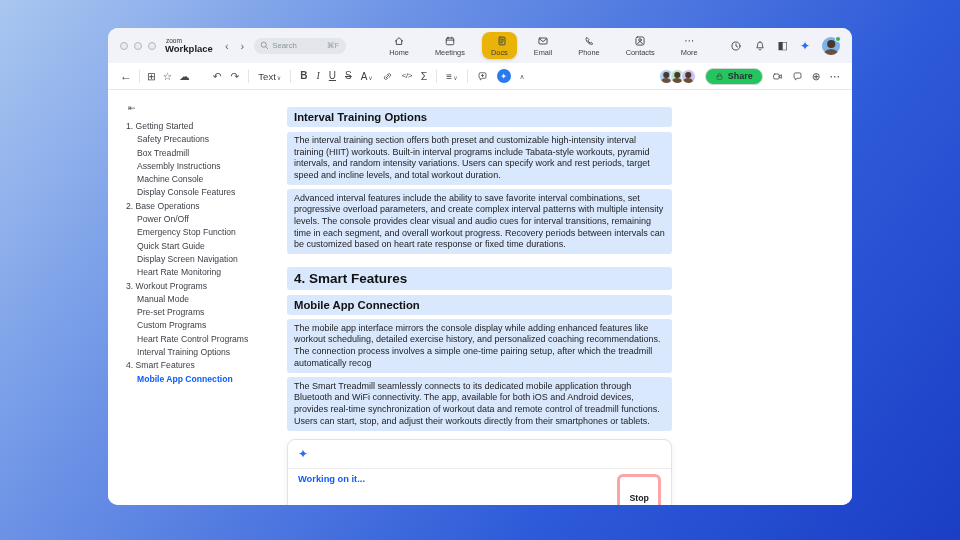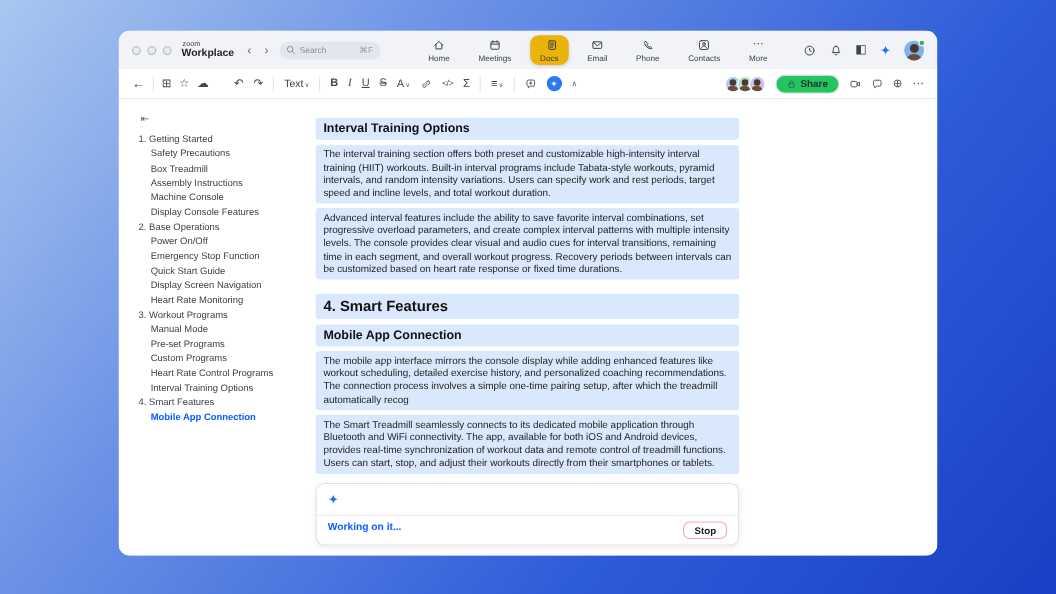--- a/index.html
+++ b/index.html
@@ -76,21 +76,21 @@
   .hl { background:#d9e8fc; }
   .blk.h1 { font-size:13.5px; font-weight:bold; padding:4px 7px; margin-top:13px; color:#111; }
   .blk.h2 { font-size:11.3px; font-weight:bold; padding:4px 7px; color:#111; }
   .blk.p { font-size:9px; line-height:11.6px; padding:3.5px 7px; color:#1d1d1f; }
   .ai-card { margin-top:8px; border:1px solid #e2e3e7; border-radius:8px; background:#fff;
     box-shadow:0 2px 6px rgba(0,0,0,.07); }
   .ai-row1 { display:flex; align-items:center; gap:7px; padding:8px 10px; font-size:9.3px; color:#202124; }
   .ai-spark { color:#2a6ff2; font-size:12px; line-height:1; }
   .ai-row2 { border-top:1px solid #ececee; display:flex; align-items:flex-start; justify-content:space-between; padding:5px 10px;gap:12px; }
   .working { color:#0b5cff; font-weight:bold; font-size:9.3px; }
-  .stop-btn { border:1px solid #fca5a5; border-radius:6px; padding:2px 9px; font-size:8.8px; font-weight:bold;
+  .stop-btn { border:3px solid #fca5a5; border-radius:6px; padding:16px 9px; font-size:8.8px; font-weight:bold;
     color:#202124; background:#fff; }
 </style>
 </head>
 <body>
 
 <div class="window">
 
   <div class="titlebar">
     <div class="traffic">
       <span></span>

